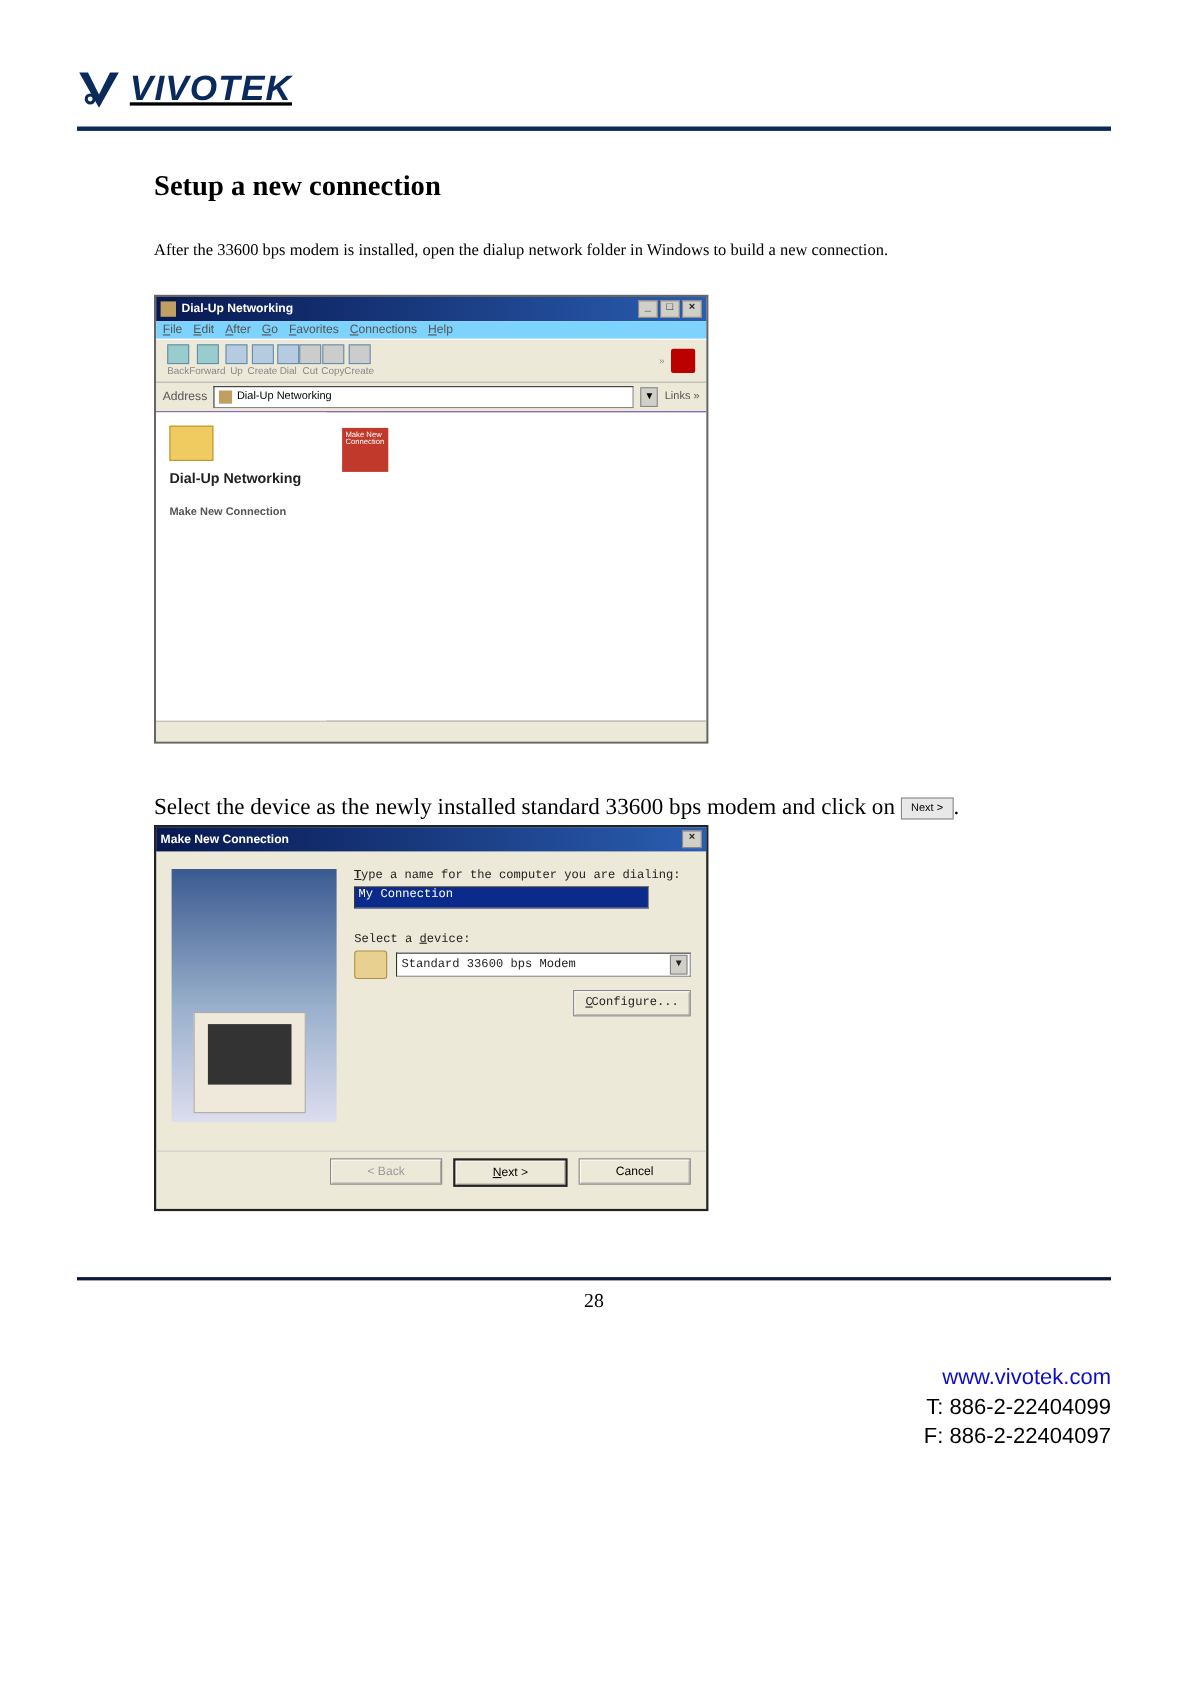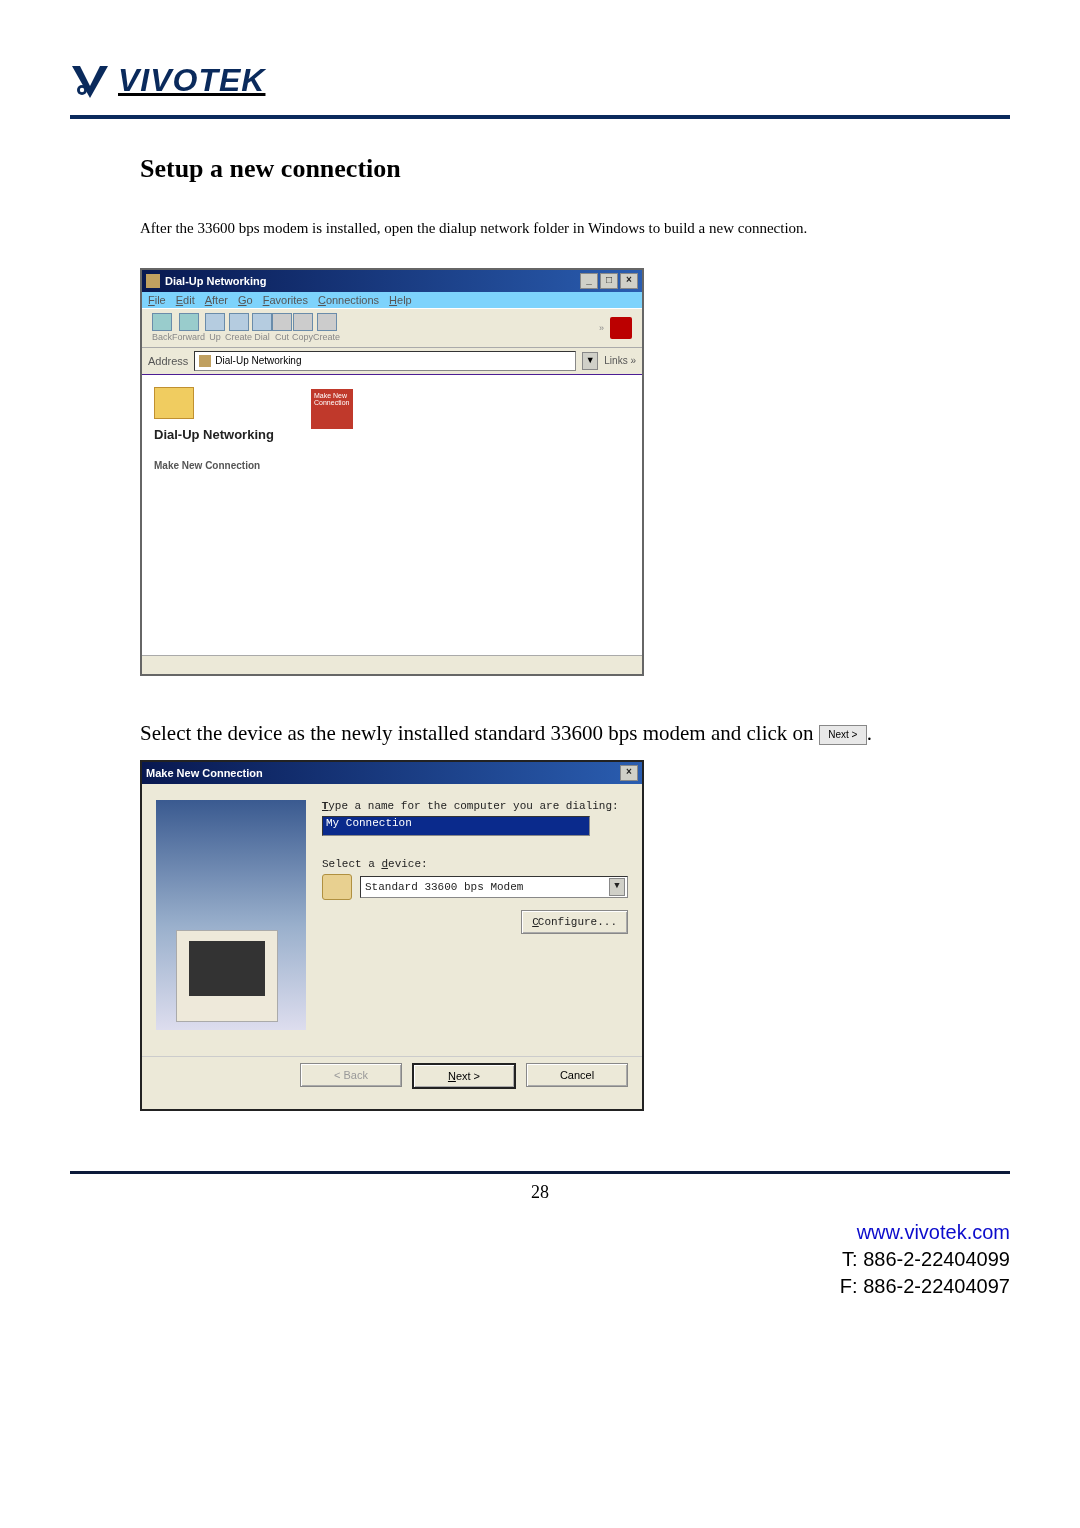--- a/index.html
+++ b/index.html
@@ -55,21 +55,21 @@
     font-family: Liberation Serif, serif;
     font-size: 15px;
     line-height: 1.9;
     text-align: justify;
     margin-bottom: 25px;
   }
   .inline-text {
     font-family: "Times New Roman", serif;
     font-size: 21px;
     margin-top: 45px;
-    margin-bottom: 14px;
+    margin-bottom: 4px;
   }
   .inline-btn-img {
     display: inline-block;
     width: 46px;
     height: 18px;
     background: #e8e8e8;
     border: 1px solid #888;
     font-size: 10px;
     line-height: 18px;
     text-align: center;
@@ -325,21 +325,21 @@
 
   .footer-rule {
     border: none;
     border-top: 3px solid #0c1a3a;
     margin: 60px 0 8px 0;
   }
   .pagenum {
     text-align: center;
     font-family: "Times New Roman", serif;
     font-size: 18px;
-    margin-bottom: 16px;
+    margin-bottom: 46px;
   }
   .footer-right {
     text-align: right;
     font-family: Arial, sans-serif;
     font-size: 20px;
     line-height: 1.35;
   }
   .footer-right a { color: #0b0bcc; }
 </style>
 </head>

